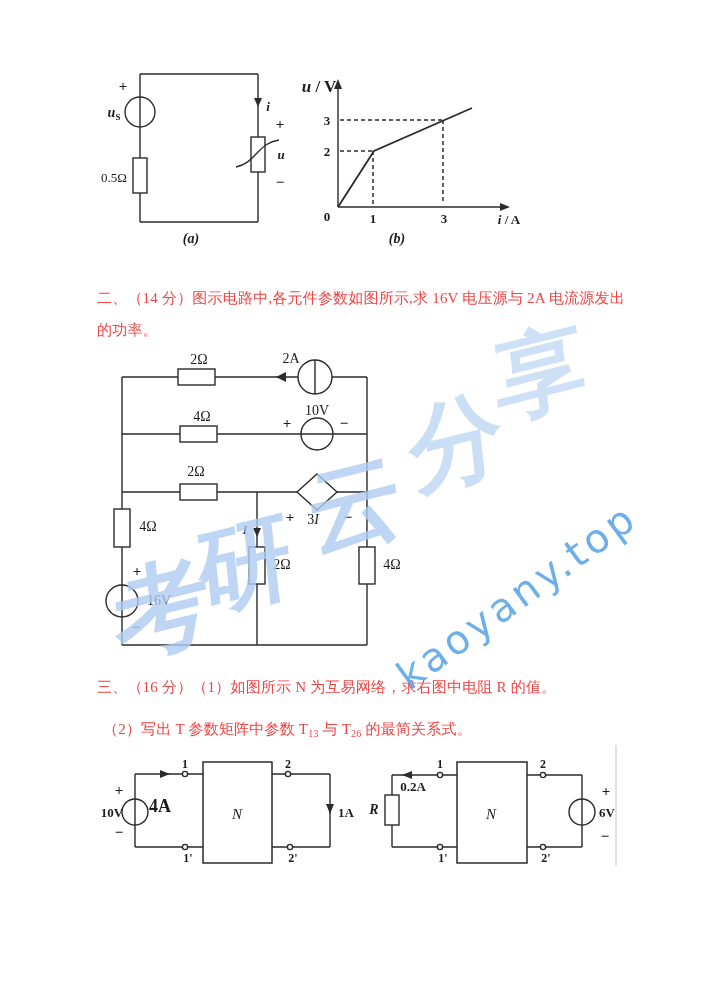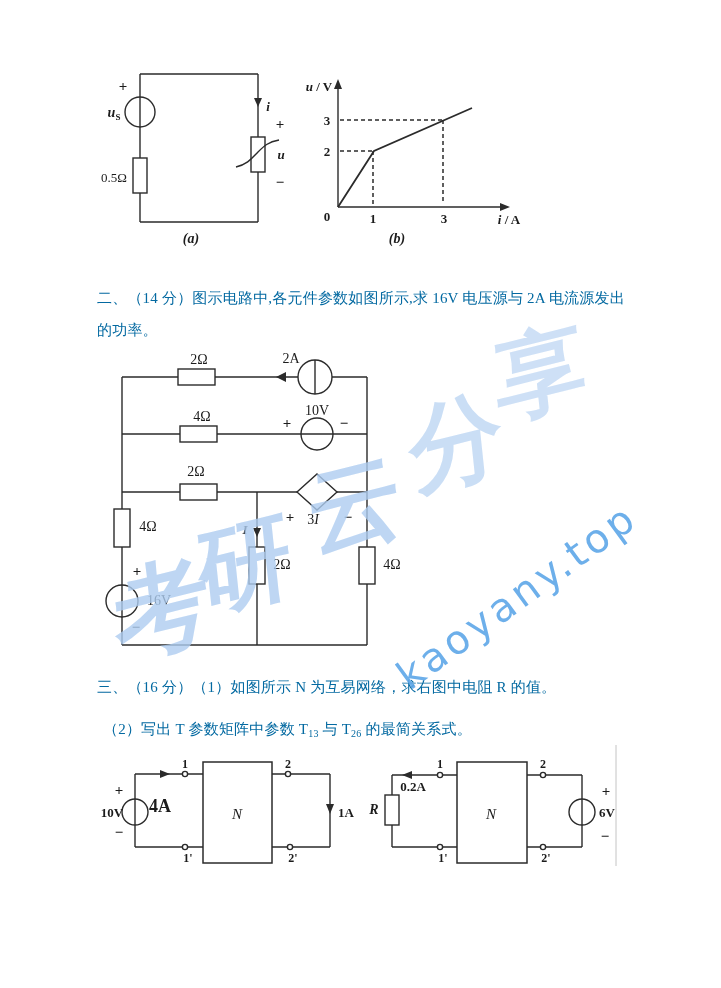--- a/index.html
+++ b/index.html
@@ -11,21 +11,21 @@
   .lbl {
     position:absolute; transform:translate(-50%,-50%);
     font-family:"Liberation Serif", serif; font-size:14px; color:#1c1c1c;
     white-space:nowrap; line-height:1; z-index:3;
   }
   .it { font-style:italic; }
   .b { font-weight:bold; }
   .sub { font-size:9px; vertical-align:-3px; }
   .sub2 { font-size:10px; vertical-align:-3px; }
   .para {
-    position:absolute; font-size:15px; color:#0369a1; white-space:nowrap;
+    position:absolute; font-size:15px; color:#ef4444; white-space:nowrap;
     letter-spacing:0.2px; z-index:3;
   }
   .caption { font-weight:bold; font-style:italic; font-size:14px; }
   
   .wm { position:absolute; z-index:5; pointer-events:none; transform-origin:center; }
   .wm-char {
     font-family:"Liberation Serif", serif; font-weight:bold;
     color:#aecdf1; opacity:0.8;
   }
   .wm-site {
@@ -123,21 +123,21 @@
   <span class="lbl b" style="left:123px; top:86px; font-size:15px;">+</span>
   <span class="lbl" style="left:114px; top:114px;"><span class="it b">u</span><span class="sub b">S</span></span>
   <span class="lbl" style="left:114px; top:177px; font-size:13px;">0.5Ω</span>
   <span class="lbl it b" style="left:268px; top:106px; font-size:13px;">i</span>
   <span class="lbl b" style="left:280px; top:124px; font-size:15px;">+</span>
   <span class="lbl it b" style="left:281px; top:154px; font-size:13px;">u</span>
   <span class="lbl b" style="left:280px; top:182px; font-size:15px;">−</span>
   <span class="lbl caption" style="left:191px; top:239px;">(a)</span>
   <span class="lbl caption" style="left:397px; top:239px;">(b)</span>
 
-  <span class="lbl b" style="left:319px; top:86px; font-size:13px;"><span class="it">u</span><span> / V</span></span>
+  <span class="lbl b" style="left:319px; top:86px; font-size:17px;"><span class="it">u</span><span> / V</span></span>
   <span class="lbl b" style="left:327px; top:120px; font-size:13px;">3</span>
   <span class="lbl b" style="left:327px; top:151px; font-size:13px;">2</span>
   <span class="lbl b" style="left:327px; top:216px; font-size:13px;">0</span>
   <span class="lbl b" style="left:373px; top:218px; font-size:13px;">1</span>
   <span class="lbl b" style="left:444px; top:218px; font-size:13px;">3</span>
   <span class="lbl b" style="left:509px; top:219px; font-size:13px;"><span class="it">i</span><span> / A</span></span>
 
   <div class="para" style="left:97px; top:289px;">二、（14 分）图示电路中,各元件参数如图所示,求 16V 电压源与 2A 电流源发出</div>
   <div class="para" style="left:97px; top:321px;">的功率。</div>
 

